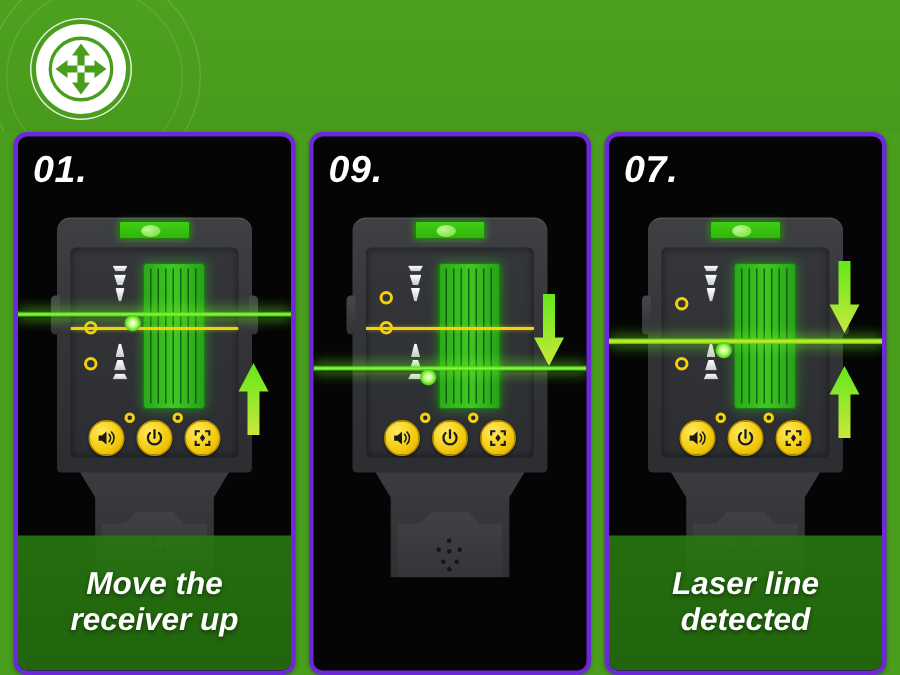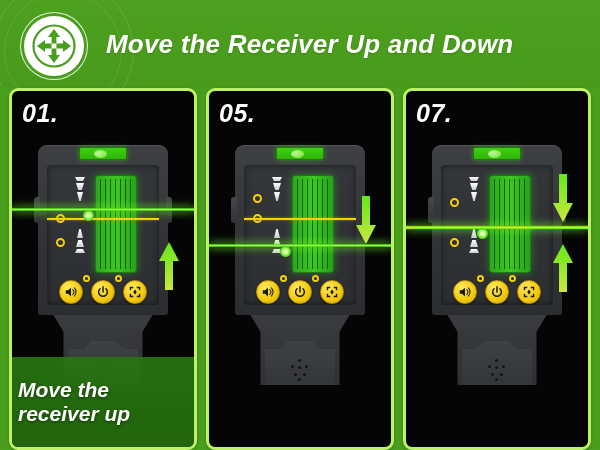--- a/index.html
+++ b/index.html
@@ -22,21 +22,21 @@
     background:#fff;display:flex;align-items:center;justify-content:center;
     box-shadow:0 0 0 3px #4a9e1e, 0 0 0 4px rgba(255,255,255,.85);}
   .hdr-icon svg{display:block;}
   .hdr-title{position:absolute;left:106px;top:0;height:88px;display:flex;align-items:center;
     color:#ffffff;font-size:26px;font-weight:bold;font-style:italic;letter-spacing:.2px;
     text-shadow:0 1px 2px rgba(0,0,0,.18);white-space:nowrap;}
 
   
   .cards{position:absolute;left:0;top:88px;width:600px;height:362px;
     display:flex;gap:9px;padding:0 9px;box-sizing:border-box;}
-  .card{position:relative;flex:1 1 0;background:#050505;border:3px solid #bef264;
+  .card{position:relative;flex:1 1 0;background:#050505;border:3px solid #6d28d9;
     border-radius:9px;overflow:hidden;box-shadow:0 1px 3px rgba(0,0,0,.25);}
 
   .step-num{position:absolute;left:10px;top:8px;color:#fff;font-size:25px;font-weight:bold;
     font-style:italic;letter-spacing:.5px;z-index:9;text-shadow:0 1px 2px rgba(0,0,0,.5);}
 
   
   .device{position:absolute;left:50%;transform:translateX(-50%);top:54px;width:130px;height:240px;}
   .dev-body{position:absolute;left:0;top:0;width:130px;height:170px;border-radius:9px 9px 3px 3px;
     background:linear-gradient(180deg,#3e4043 0%,#313336 55%,#2b2d30 100%);
     box-shadow:inset 0 1px 0 rgba(255,255,255,.10);}
@@ -106,21 +106,21 @@
     border:2px solid #f5d10a;box-sizing:border-box;background:#262829;}
   .led.l1{left:26px;} .led.l2{left:58px;}
 
   
   .bigarrow{position:absolute;width:22px;height:50px;z-index:8;}
   .bigarrow svg{display:block;}
 
   
   .caption{position:absolute;left:0;bottom:0;width:100%;height:90px;
     background:linear-gradient(180deg,rgba(40,118,16,.92),rgba(34,104,13,.96));
-    display:flex;align-items:center;justify-content:center;
+    display:flex;align-items:center;justify-content:center;text-align:center;
     color:#fff;font-size:21px;font-weight:bold;font-style:italic;line-height:1.12;
     text-shadow:0 1px 3px rgba(0,0,0,.45);box-sizing:border-box;padding:0 6px;margin-top:40px;}
 </style>
 </head>
 <body>
 
 <div class="stage">
 
   <div class="header">
     <div class="hdr-rings"></div>
@@ -131,21 +131,20 @@
         <circle cx="22" cy="22" r="20.5" fill="none" stroke="#4a9e1e" stroke-width="2.2"></circle>
         <g fill="#4a9e1e">
           <path d="M22 5 L28 13 L24.4 13 L24.4 19.6 L19.6 19.6 L19.6 13 L16 13 Z"></path>
           <path d="M22 39 L16 31 L19.6 31 L19.6 24.4 L24.4 24.4 L24.4 31 L28 31 Z"></path>
           <path d="M5 22 L13 16 L13 19.6 L19.6 19.6 L19.6 24.4 L13 24.4 L13 28 Z"></path>
           <path d="M39 22 L31 28 L31 24.4 L24.4 24.4 L24.4 19.6 L31 19.6 L31 16 Z"></path>
         </g>
       </svg>
     </div>
 
-    <div class="hdr-title">Move the Receiver Up and Down</div>
   </div>
 
   <div class="cards">
 
     <div class="card">
       <div class="step-num">01.</div>
 
       <div class="device">
         <div class="dev-bottom"></div>
         <div class="dev-notch"></div>
@@ -234,21 +233,21 @@
           </linearGradient>
             </defs>
           <path d="M11 1 L21 20 L15 20 L15 49 L7 49 L7 20 L1 20 Z" fill="url(#gu1)"></path>
         </svg>
       </div>
 
       <div class="caption">Move the receiver up</div>
     </div>
 
     <div class="card">
-      <div class="step-num">05.</div>
+      <div class="step-num">09.</div>
 
       <div class="device">
         <div class="dev-bottom"></div>
         <div class="dev-notch"></div>
         <div class="grille">
           <i style="left:11px;top:0"></i>
             <i style="left:4px;top:6px"></i>
             <i style="left:18px;top:6px"></i>
           <i style="left:11px;top:7px"></i>
             <i style="left:7px;top:14px"></i>
@@ -434,16 +433,17 @@
           <defs>
               <linearGradient id="gu3" x1="0" y1="0" x2="0" y2="1">
             <stop offset="0%" stop-color="#63e81a"></stop>
                 <stop offset="100%" stop-color="#c9e83d"></stop>
           </linearGradient>
             </defs>
           <path d="M11 1 L21 20 L15 20 L15 49 L7 49 L7 20 L1 20 Z" fill="url(#gu3)"></path>
         </svg>
       </div>
 
+      <div class="caption">Laser line detected</div>
     </div>
 
   </div>
 </div>
 
 </body></html>

